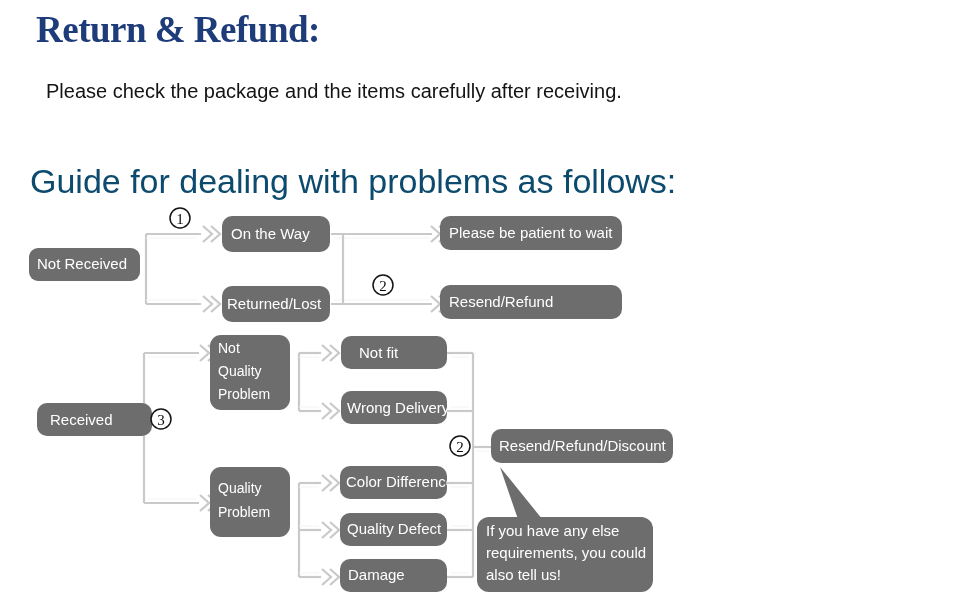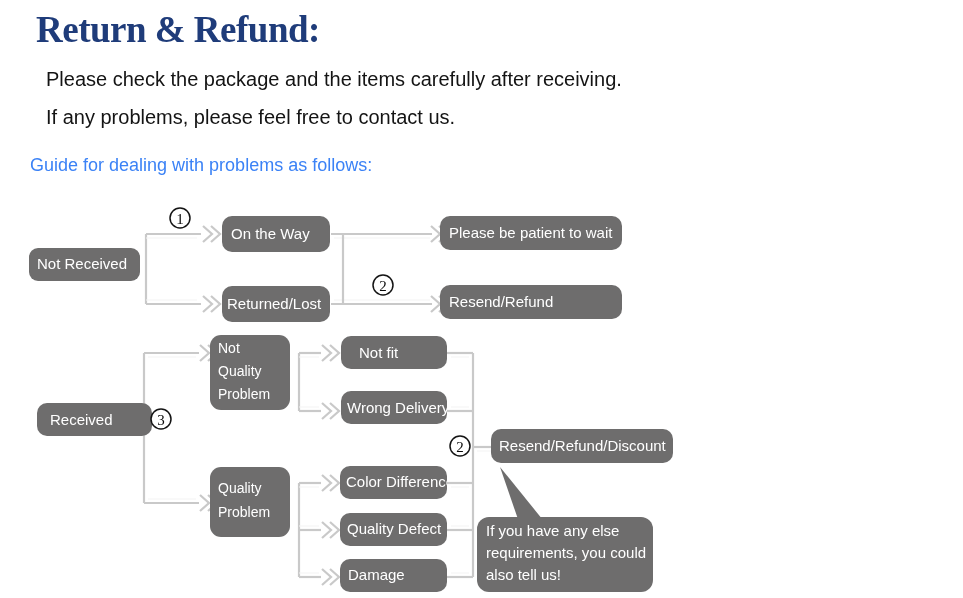--- a/index.html
+++ b/index.html
@@ -5,25 +5,25 @@
   html,body{margin:0;padding:0;background:#ffffff;}
   body{width:963px;height:598px;overflow:hidden;
        font-family:"Liberation Sans","DejaVu Sans",sans-serif;}
   #page{position:relative;width:860px;height:598px;background:#fff;}
 
   .title{position:absolute;left:36px;top:8px;
          font-family:"Liberation Serif","DejaVu Serif",serif;
          font-weight:bold;font-size:37px;letter-spacing:-0.5px;
          color:#1f3c7a;white-space:nowrap;}
 
-  .line1{position:absolute;left:46px;top:68px;font-size:20px;color:#141414;
+  .line1{position:absolute;left:46px;top:80px;font-size:20px;color:#141414;
          white-space:nowrap;}
   .line2{position:absolute;left:46px;top:106px;font-size:20px;color:#141414;
          white-space:nowrap;}
-  .guide{position:absolute;left:30px;top:155px;font-size:18px;color:#3b82f6;
+  .guide{position:absolute;left:30px;top:162px;font-size:34px;color:#0c4a6e;
          white-space:nowrap;}
 
   #flow{position:absolute;left:0;top:195px;width:963px;height:403px;}
 
   .nodeText{fill:#ffffff;font-family:"Liberation Sans","DejaVu Sans",sans-serif;
             font-size:15px;dominant-baseline:middle;}
   .nodeTextSm{fill:#ffffff;font-family:"Liberation Sans","DejaVu Sans",sans-serif;
             font-size:14px;dominant-baseline:middle;}
   .numText{fill:#0a0a0a;font-family:"Liberation Serif","DejaVu Serif",serif;
            font-size:15px;text-anchor:middle;dominant-baseline:central;}
@@ -36,21 +36,20 @@
         stroke-linecap:butt;}
   .numCirc{fill:#ffffff;stroke:#141414;stroke-width:1.5;}
 </style>
 </head>
 <body>
 
 <div id="page">
 
   <div class="title">Return &amp; Refund:</div>
   <div class="line1">Please check the package and the items carefully after receiving.</div>
-  <div class="line2">If any problems, please feel free to contact us.</div>
   <div class="guide">Guide for dealing with problems as follows:</div>
 
   <svg id="flow" viewBox="0 0 963 403">
 
     <g>
       <path class="conn" d="M146,39 L146,109"></path>
       <path class="conn" d="M146,39 L201,39"></path>
       <path class="conn" d="M146,109 L201,109"></path>
       <path class="connInner" d="M146,43 L197,43"></path>
       <path class="connInner" d="M146,105 L197,105"></path>

